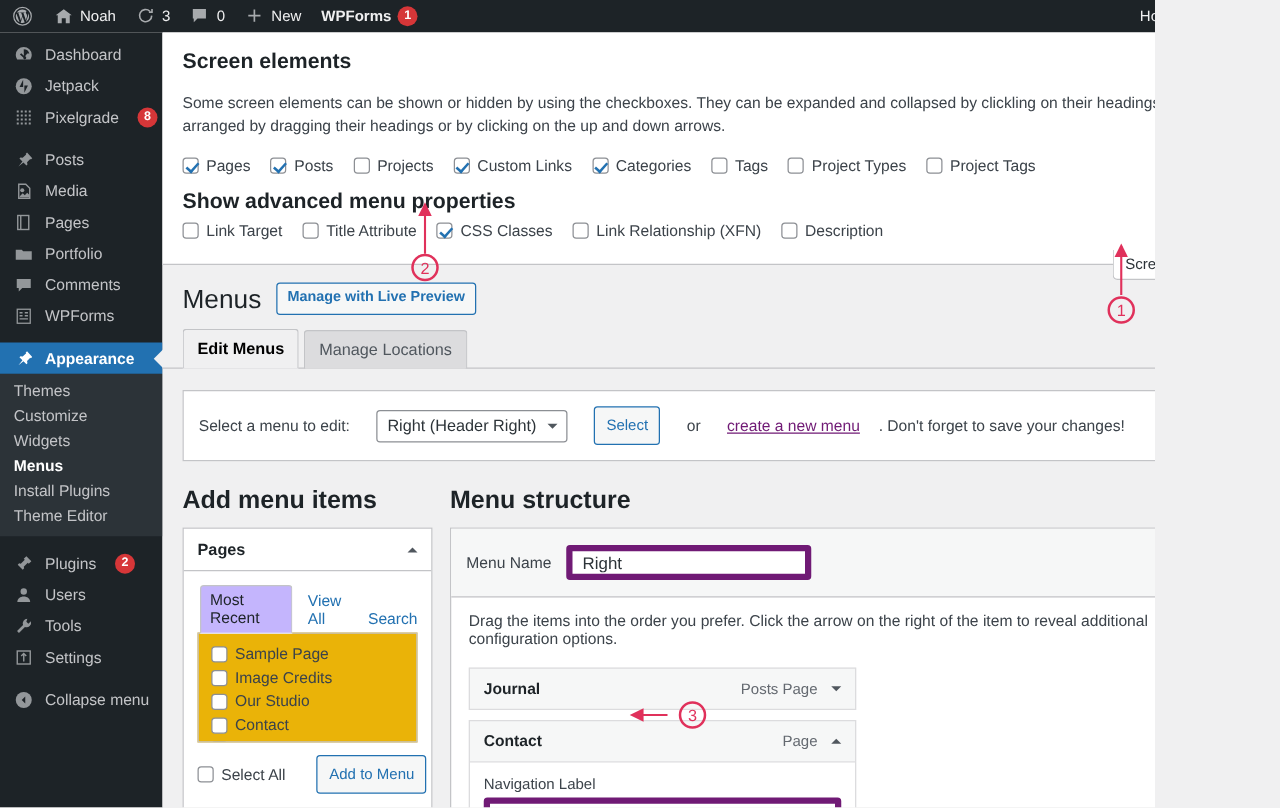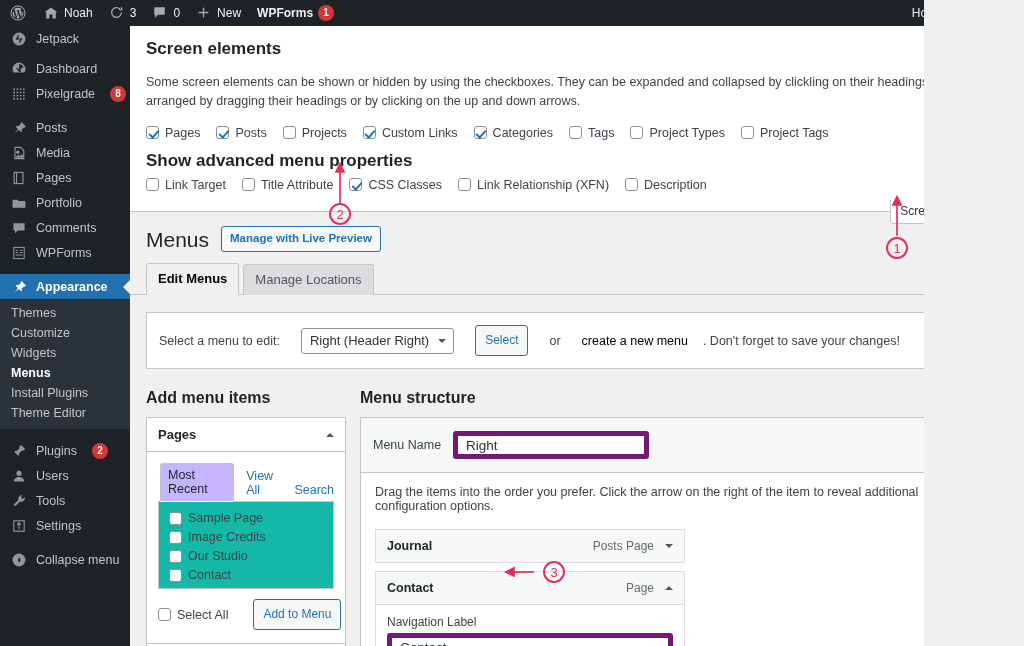--- a/index.html
+++ b/index.html
@@ -136,41 +136,41 @@
     padding: 12px 12px; display: flex; align-items: center; gap: 21px;
     font-size: 12.5px; border-radius: 0;
   }
   select.wp-select, .fake-select {
     border: 1px solid #8c8f94; border-radius: 3px; background: #fff;
     color: #2c3338; font-size: 13px; padding: 3px 24px 3px 8px;
     font-family: "Liberation Sans", sans-serif; height: 26px;
     display: inline-flex; align-items: center; position: relative; min-width: 120px;
   }
   .fake-select .sel-caret { position: absolute; right: 7px; top: 10px; }
-  .linky { color: #000000; }
+  .linky { color: #701a75; text-decoration: underline; }
   .muted { color: #3c434a; }
 
   
   .cols { display: flex; gap: 0; padding: 0 16px; margin-top: 20px; }
   .col-left { width: 200px; flex: 0 0 200px; }
   .col-right { flex: 1 1 auto; padding-left: 14px; }
-  h2.sec-title { font-size: 16px; font-weight: 700; color: #1d2327; margin: 0 0 10px 0; }
+  h2.sec-title { font-size: 20px; font-weight: 700; color: #1d2327; margin: 0 0 10px 0; }
 
   .postbox { background: #fff; border: 1px solid #c3c4c7; }
   .pb-head {
     display: flex; align-items: center; justify-content: space-between;
     padding: 9px 11px; font-size: 13px; font-weight: 700; color: #1d2327;
     border-bottom: 1px solid #c3c4c7;
   }
   .pb-head.collapsed { border-bottom: 1px solid #c3c4c7; }
   .pb-body { padding: 11px; }
   .tabnav { display: flex; gap: 12px; font-size: 12.5px; padding: 0 0 0 2px; align-items: flex-end; }
   .tabnav a { color: #2271b1; padding-bottom: 4px; }
   .tabnav a.on { color: #1d2327; border: 1px solid #c3c4c7; border-bottom-color: #fff; background: #c4b5fd; padding: 4px 7px 5px 7px; margin-bottom: -1px; border-radius: 3px 3px 0 0; position: relative; z-index: 2; }
-  .listbox { border: 1px solid #c3c4c7; padding: 9px 10px; max-height: 88px; overflow: hidden; background: #14b8a6; }
+  .listbox { border: 1px solid #c3c4c7; padding: 9px 10px; max-height: 88px; overflow: hidden; background: #eab308; }
   .listbox .cbx { display: flex; margin-bottom: 5px; font-size: 12.5px; }
   .pb-foot { display: flex; align-items: center; justify-content: space-between; padding: 10px 0 2px 0; gap: 25px; }
 
   
   .ms-box { background: #fff; border: 1px solid #c3c4c7; }
   .ms-namebar { background: #f6f7f7; border-bottom: 1px solid #c3c4c7; padding: 13px 12px; display: flex; align-items: center; gap: 12px; font-size: 12.5px; }
   .txtinput {
     border: 5px solid #701a75; border-radius: 3px; background: #fff;
     padding: 0 8px; font-size: 13.5px; color: #2c3338;
     font-family: "Liberation Sans", sans-serif; height: 28px;
@@ -245,36 +245,36 @@
     </div>
     <div class="ab-right">
       <div class="ab-item" style="padding-right:0;">
         <span>Howdy, admin</span>
         <span class="ab-avatar"></span>
       </div>
     </div>
   </div>
 
   <div class="sidebar">
+    <div class="menu-item" style="margin-top:5px;">
+      <span class="sb-ico">
+        <svg width="16" height="16" viewBox="0 0 20 20" fill="#a7aaad">
+            <path d="M10 2a8 8 0 0 0-8 8 8 8 0 0 0 1.4 4.5h13.2A8 8 0 0 0 18 10a8 8 0 0 0-8-8zm0 2.2a5.8 5.8 0 0 1 5.6 4.3h-2.1l-2.2 2.7a1.5 1.5 0 1 1-1.8 1.3L6.2 9.4l1.3-1.1 2.6 2.4z"></path>
+          </svg>
+      </span>
+      <span class="mlabel">Dashboard</span>
+    </div>
     <div class="menu-item">
       <span class="sb-ico">
         <svg width="16" height="16" viewBox="0 0 20 20" fill="#a7aaad">
             <circle cx="10" cy="10" r="8"></circle>
             <path d="M9.4 3.4v7.4H5.8zM10.6 16.6V9.2h3.6z" fill="#1d2327"></path>
           </svg>
       </span>
       <span class="mlabel">Jetpack</span>
-    </div>
-    <div class="menu-item" style="margin-top:5px;">
-      <span class="sb-ico">
-        <svg width="16" height="16" viewBox="0 0 20 20" fill="#a7aaad">
-            <path d="M10 2a8 8 0 0 0-8 8 8 8 0 0 0 1.4 4.5h13.2A8 8 0 0 0 18 10a8 8 0 0 0-8-8zm0 2.2a5.8 5.8 0 0 1 5.6 4.3h-2.1l-2.2 2.7a1.5 1.5 0 1 1-1.8 1.3L6.2 9.4l1.3-1.1 2.6 2.4z"></path>
-          </svg>
-      </span>
-      <span class="mlabel">Dashboard</span>
     </div>
     <div class="menu-item">
       <span class="sb-ico">
         <svg width="16" height="16" viewBox="0 0 20 20" fill="#a7aaad">
           <g>
               <rect x="3" y="3" width="2" height="2"></rect>
               <rect x="7" y="3" width="2" height="2"></rect>
               <rect x="11" y="3" width="2" height="2"></rect>
               <rect x="15" y="3" width="2" height="2"></rect>
           <rect x="3" y="7" width="2" height="2"></rect>

